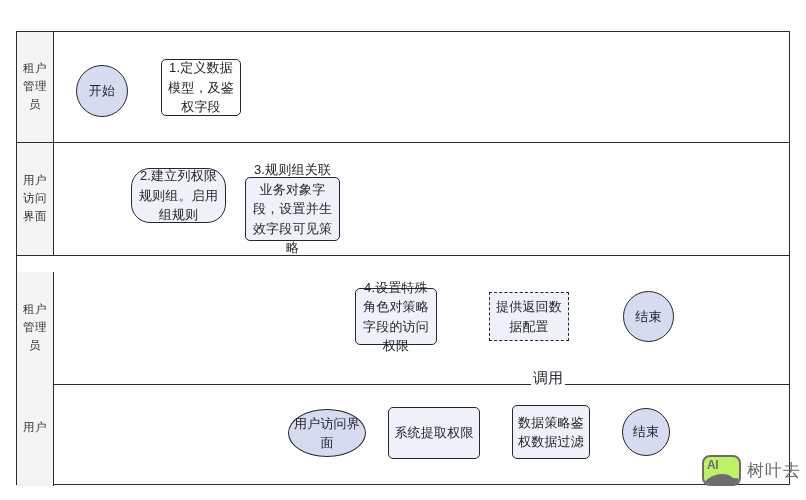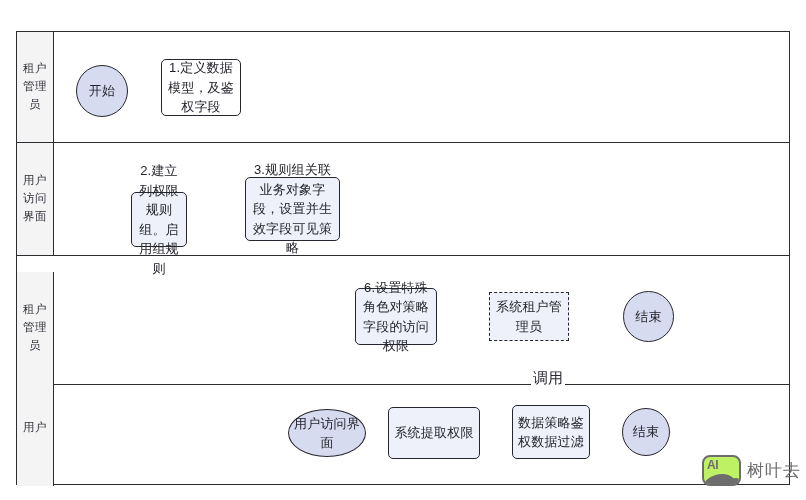--- a/index.html
+++ b/index.html
@@ -202,27 +202,27 @@
     </div>
     <div class="lane last" style="top:337px;height:117px;">
       <div class="lane-label">用户</div>
     </div>
   </div>
 
   <div class="node circle" style="left:76px;top:65px;width:52px;height:52px;">开始</div>
 
   <div class="node rect" style="left:161px;top:59px;width:80px;height:57px;">1.定义数据模型，及鉴权字段</div>
 
-  <div class="node rect tinted" style="left:131px;top:192px;width:56px;height:55px;">2.建立列权限规则组。启用组规则</div>
+  <div class="node rect tinted" style="left:131px;top:168px;width:95px;height:55px;border-radius:19px;">2.建立列权限规则组。启用组规则</div>
 
   <div class="node rect tinted" style="left:245px;top:177px;width:95px;height:64px;">3.规则组关联业务对象字段，设置并生效字段可见策略</div>
 
-  <div class="node rect tinted" style="left:355px;top:288px;width:82px;height:57px;">6.设置特殊角色对策略字段的访问权限</div>
-
-  <div class="node rect dashed" style="left:489px;top:292px;width:80px;height:49px;">系统租户管理员</div>
+  <div class="node rect tinted" style="left:355px;top:288px;width:82px;height:57px;">4.设置特殊角色对策略字段的访问权限</div>
+
+  <div class="node rect dashed" style="left:489px;top:292px;width:80px;height:49px;">提供返回数据配置</div>
 
   <div class="node circle" style="left:623px;top:291px;width:51px;height:51px;">结束</div>
 
   <div class="node ellipse" style="left:288px;top:409px;width:78px;height:48px;">用户访问界面</div>
 
   <div class="node rect tinted" style="left:512px;top:405px;width:78px;height:54px;">数据策略鉴权数据过滤</div>
 
   <div class="node rect tinted" style="left:388px;top:407px;width:92px;height:52px;">系统提取权限</div>
 
   <div class="node circle" style="left:622px;top:408px;width:48px;height:48px;">结束</div>

